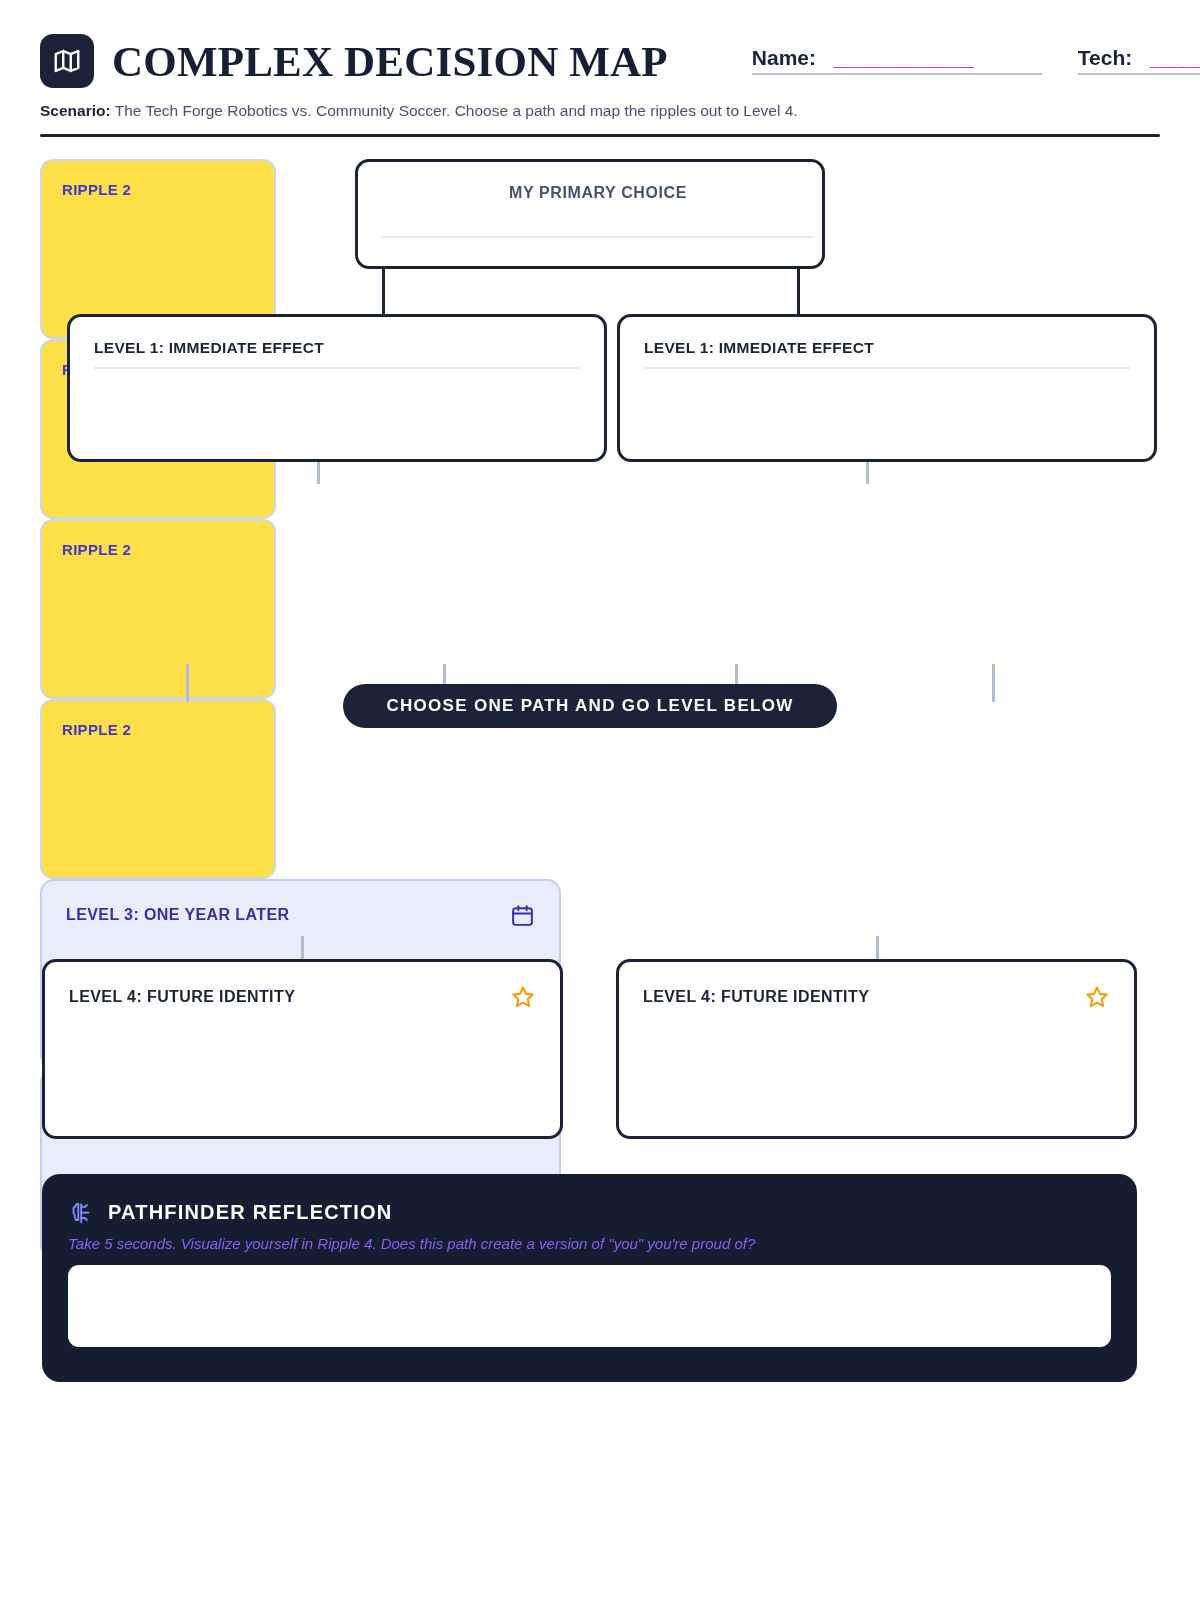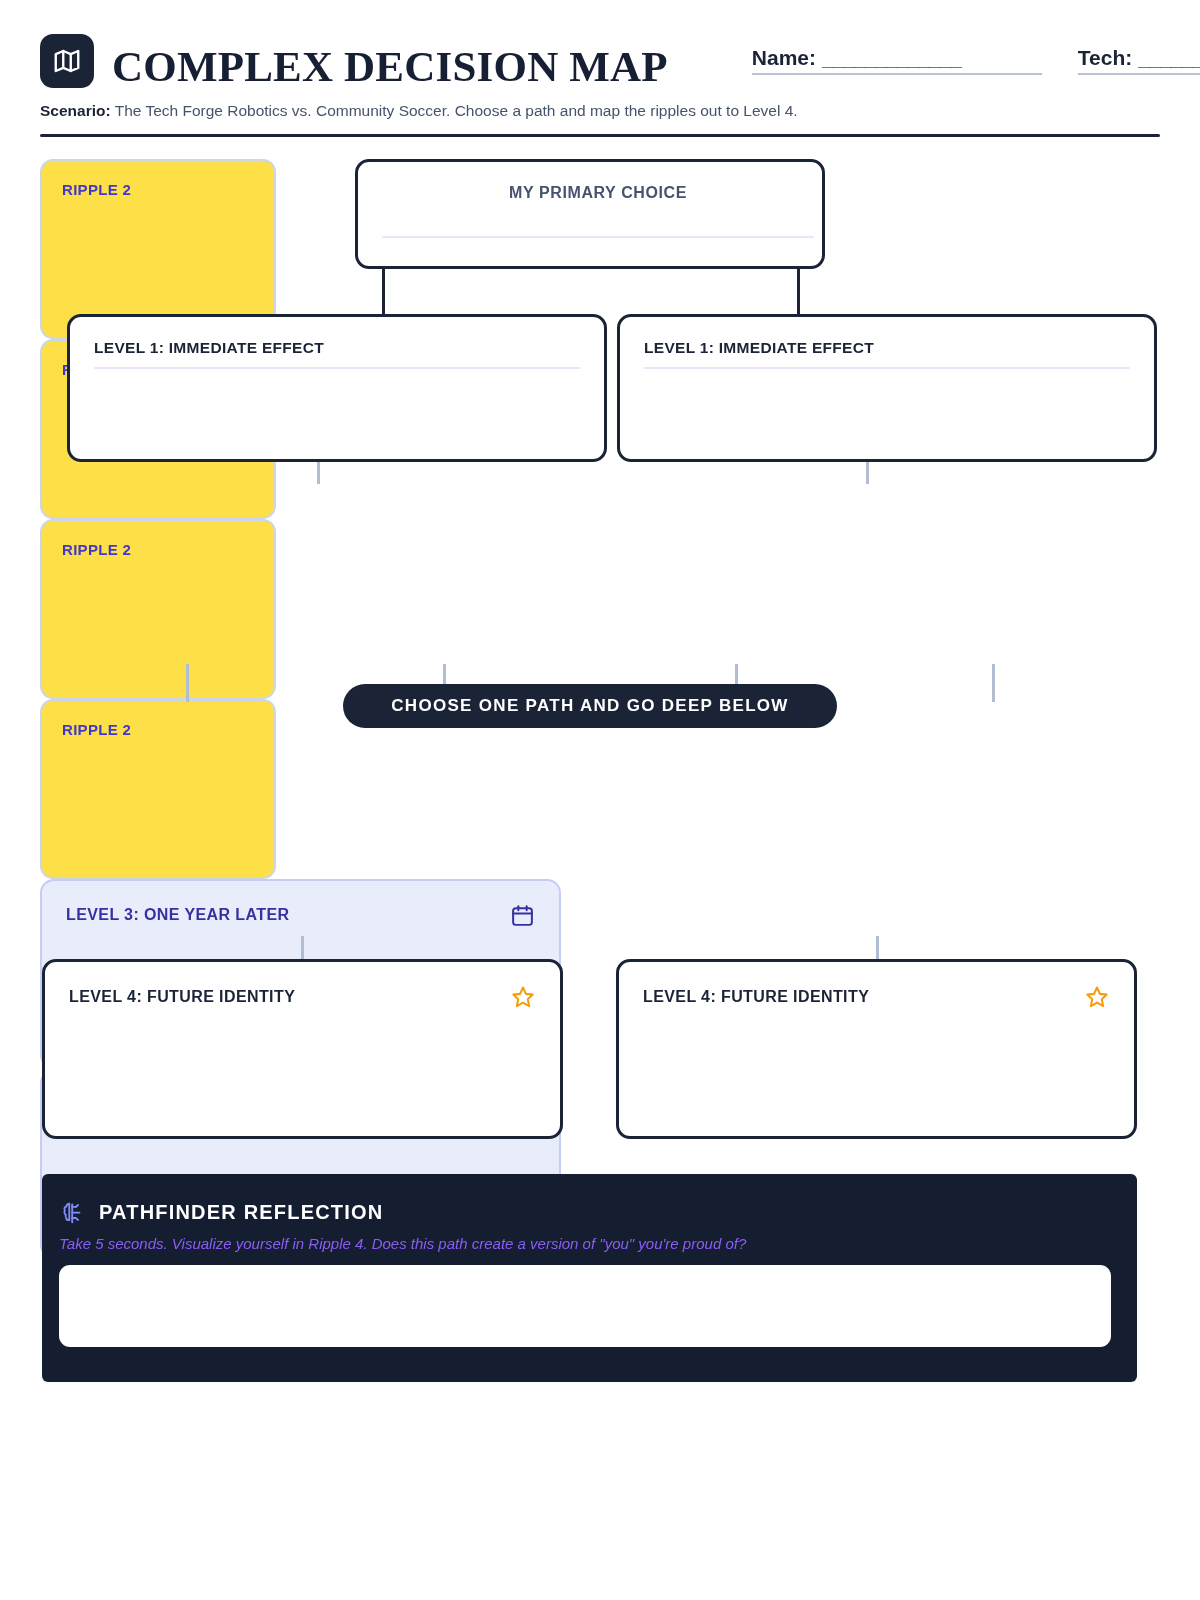--- a/index.html
+++ b/index.html
@@ -20,21 +20,21 @@
     padding: 34px 40px 0 40px;
   }
 
   
   .header-row {
     display: flex;
     align-items: flex-start;
   }
   .brand {
     display: flex;
-    align-items: flex-end;
+    align-items: center;
     gap: 18px;
   }
   .logo-badge {
     width: 54px;
     height: 54px;
     border-radius: 13px;
     background: #1b2437;
     display: flex;
     align-items: center;
     justify-content: center;
@@ -54,21 +54,21 @@
     align-items: flex-end;
     gap: 36px;
     margin-left: 84px;
     padding-top: 12px;
   }
   .meta-field {
     border-bottom: 2px solid #b9c2d4;
     padding-bottom: 3px;
     display: flex;
     align-items: baseline;
-    gap: 6px;
+    gap: 18px;
   }
   .meta-label {
     font-size: 21px;
     font-weight: 700;
     color: #1b2437;
   }
   .meta-blank {
     font-size: 21px;
     font-weight: 700;
     color: #be185d;
@@ -197,22 +197,22 @@
   #level4-right { left: 576px; }
   .lvl4 .row { display: flex; align-items: center; justify-content: space-between; }
   .lvl4 .box-label { font-size: 16px; letter-spacing: 0.4px; }
 
   
   #reflection {
     position: absolute;
     left: 2px; top: 1015px;
     width: 1095px; height: 208px;
     background: #151d31;
-    border-radius: 6px;
-    padding: 26px 26px 0 17px;
+    border-radius: 18px;
+    padding: 26px 26px 0 26px;
   }
   .refl-head {
     display: flex;
     align-items: center;
     gap: 14px;
   }
   .refl-title {
     color: #ffffff;
     font-size: 20px;
     font-weight: 700;
@@ -305,21 +305,21 @@
     <div class="ripple" id="ripple-4">
       <div class="box-label">RIPPLE 2</div>
     </div>
 
     <div class="conn-soft" style="left:146px; top:505px; width:3px; height:38px;"></div>
     <div class="conn-soft" style="left:403px; top:505px; width:3px; height:24px;"></div>
     <div class="conn-soft" style="left:695px; top:505px; width:3px; height:24px;"></div>
     <div class="conn-soft" style="left:952px; top:505px; width:3px; height:38px;"></div>
 
     <div id="path-pill">
-      <span>CHOOSE ONE PATH AND GO DEEP BELOW</span>
+      <span>CHOOSE ONE PATH AND GO LEVEL BELOW</span>
     </div>
 
     <div class="lvl3" id="level3-left">
       <div class="row">
         <span class="box-label">LEVEL 3: ONE YEAR LATER</span>
         <span>
           <svg width="25" height="25" viewBox="0 0 24 24" fill="none" stroke="#3730a3" stroke-width="1.9" stroke-linecap="round" stroke-linejoin="round">
             <rect x="3" y="5" width="18" height="16" rx="2.5"></rect>
             <path d="M3 10 H21"></path>
             <path d="M8 3 V7"></path>

